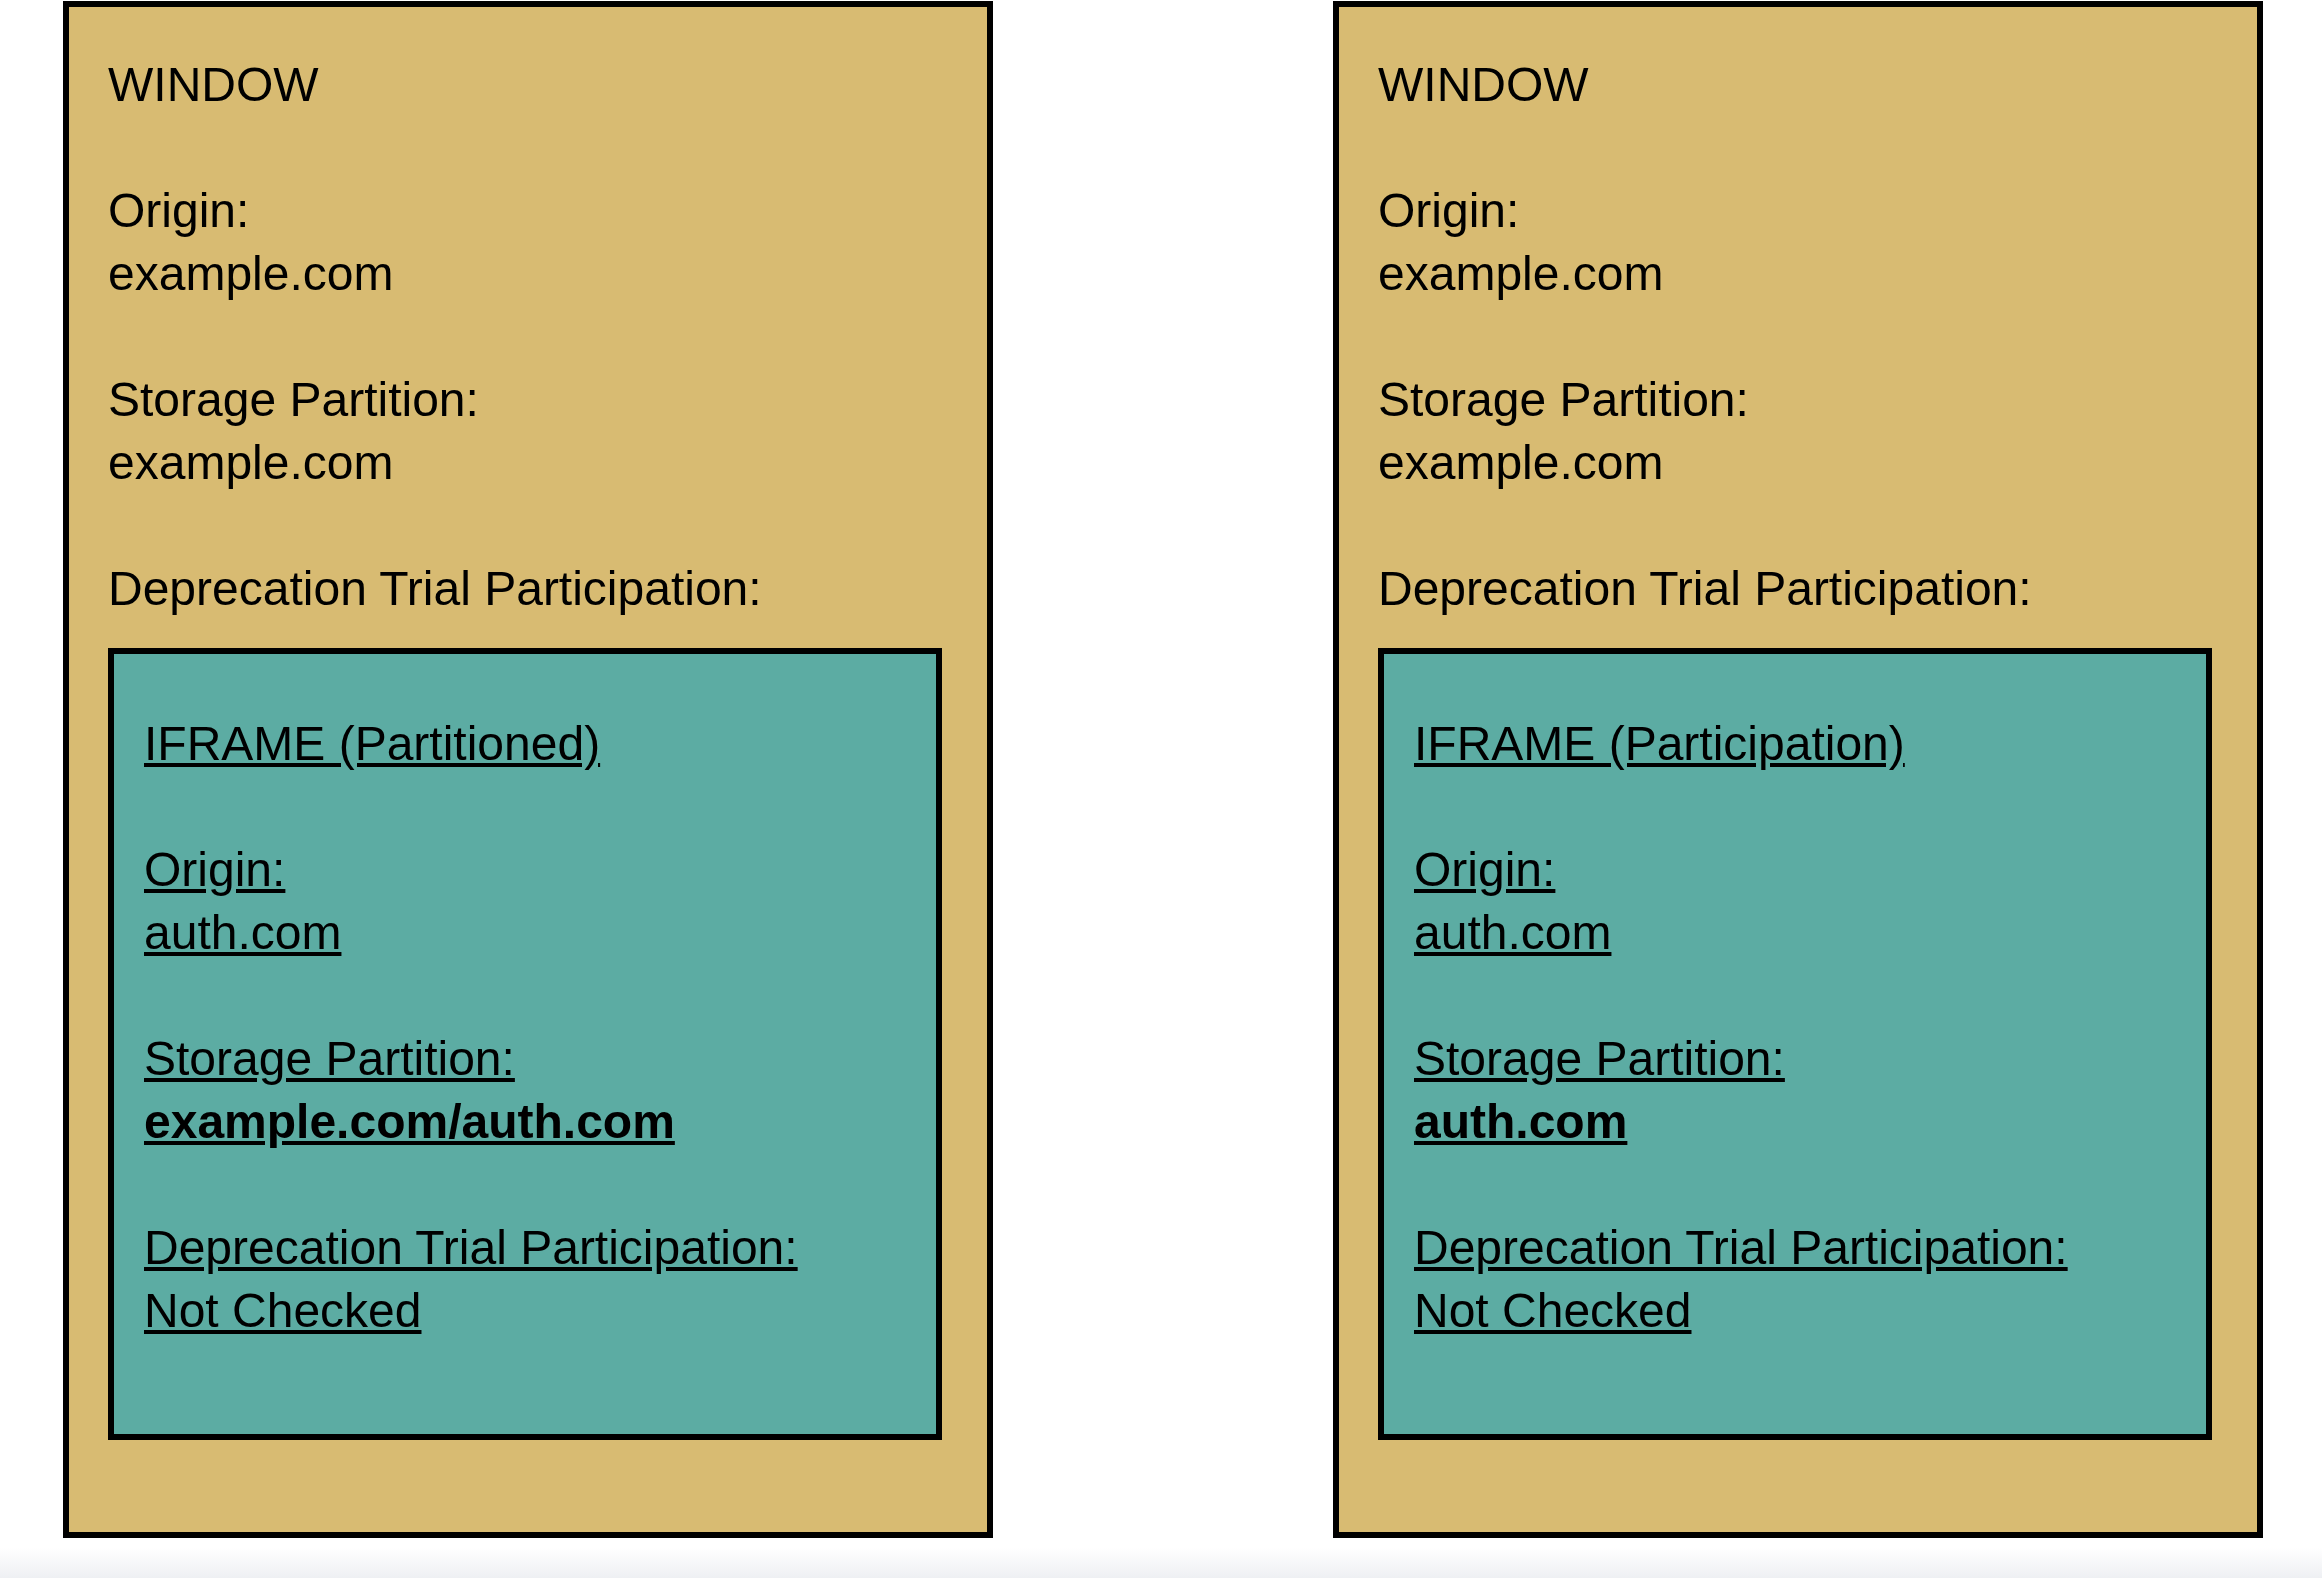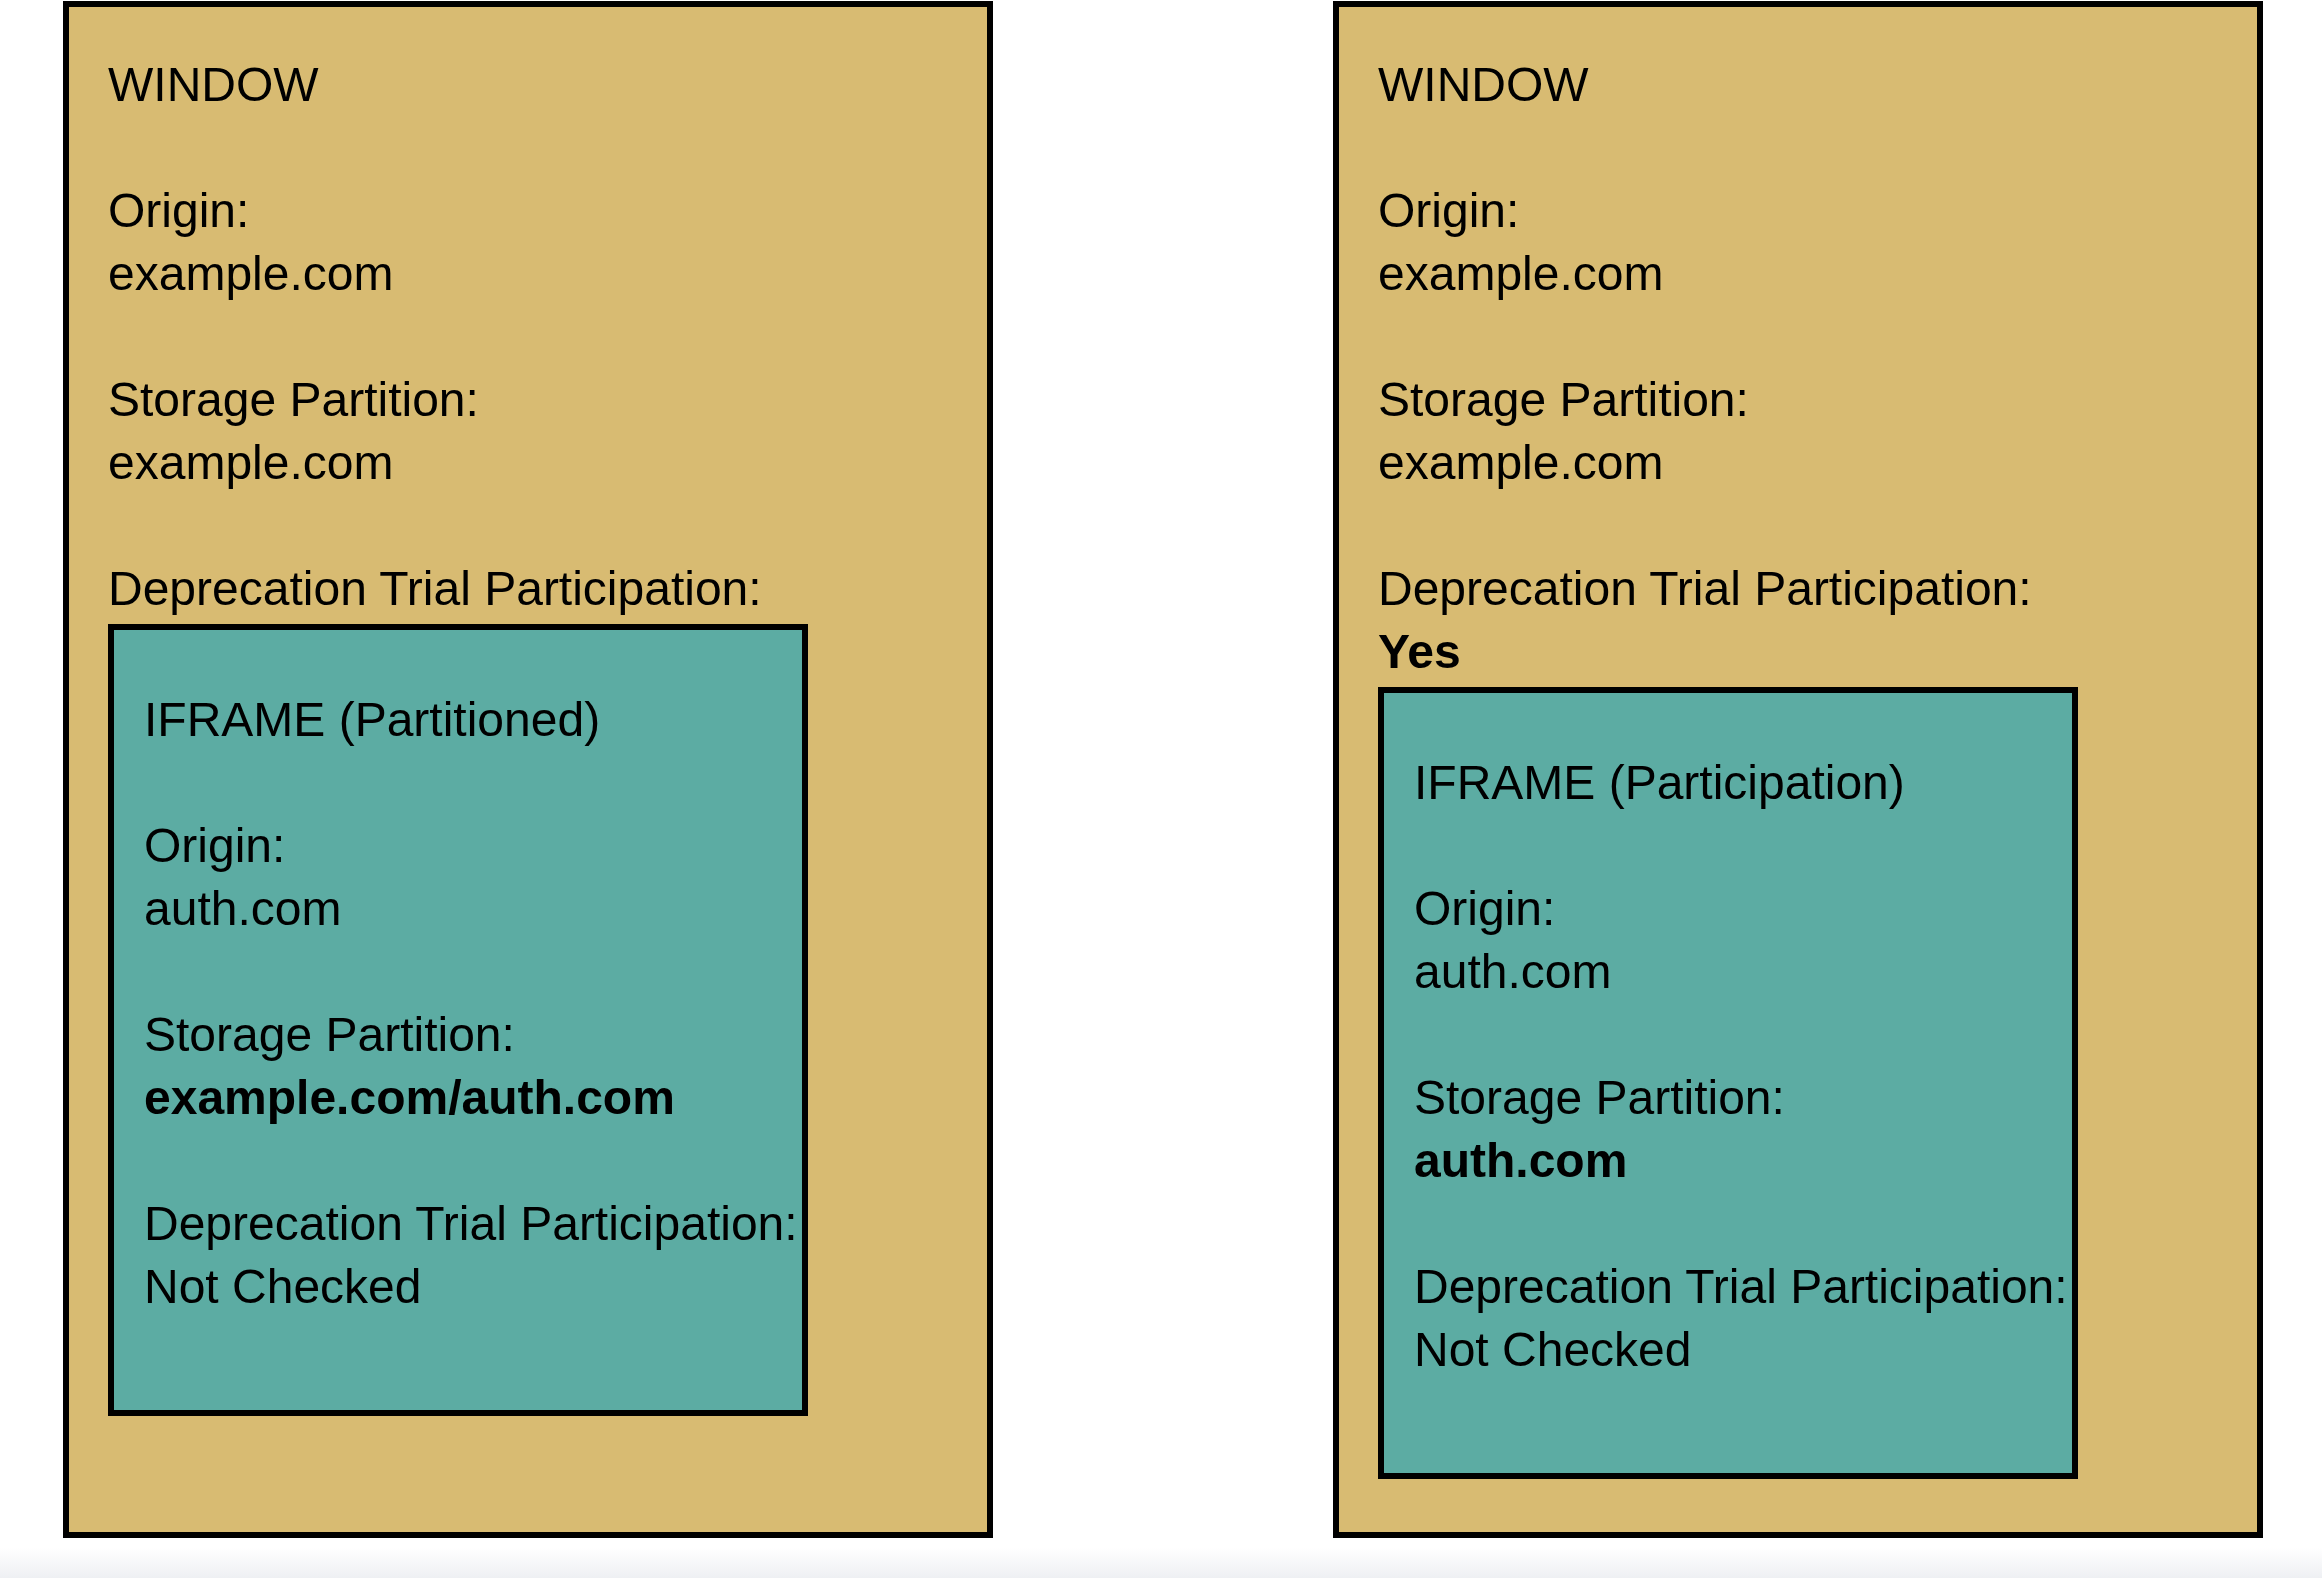--- a/index.html
+++ b/index.html
@@ -33,26 +33,27 @@
     line-height: 63px;
   }
   .panel-left  { left: 63px; }
   .panel-right { left: 1333px; }
   .panel-title { margin: 0 0 63px 0; }
   .field { margin: 0 0 63px 0; }
   .field-label, .field-value { white-space: pre; }
   .bold { font-weight: bold; }
   .trial-field { margin-bottom: 0; }
   .iframe-box {
-    margin-top: 4px;
-    width: 700px;
+    margin-top: 28px;
+    width: 834px;
     height: 792px;
     background: var(--iframe-bg);
     border: 6px solid var(--border-color);
     padding: 58px 30px 0 30px;
+    text-decoration: underline;
   }
 </style>
 </head>
 <body>
 
 <div class="panel panel-left">
   <div class="panel-title">WINDOW</div>
 
   <div class="field">
     <div class="field-label">Origin:</div>
@@ -96,21 +97,20 @@
     <div class="field-value">example.com</div>
   </div>
 
   <div class="field">
     <div class="field-label">Storage Partition:</div>
     <div class="field-value">example.com</div>
   </div>
 
   <div class="field trial-field">
     <div class="field-label">Deprecation Trial Participation:</div>
-    <div class="field-value bold">Yes</div>
   </div>
 
   <div class="iframe-box">
     <div class="panel-title">IFRAME (Participation)</div>
 
     <div class="field">
       <div class="field-label">Origin:</div>
       <div class="field-value">auth.com</div>
     </div>
 

